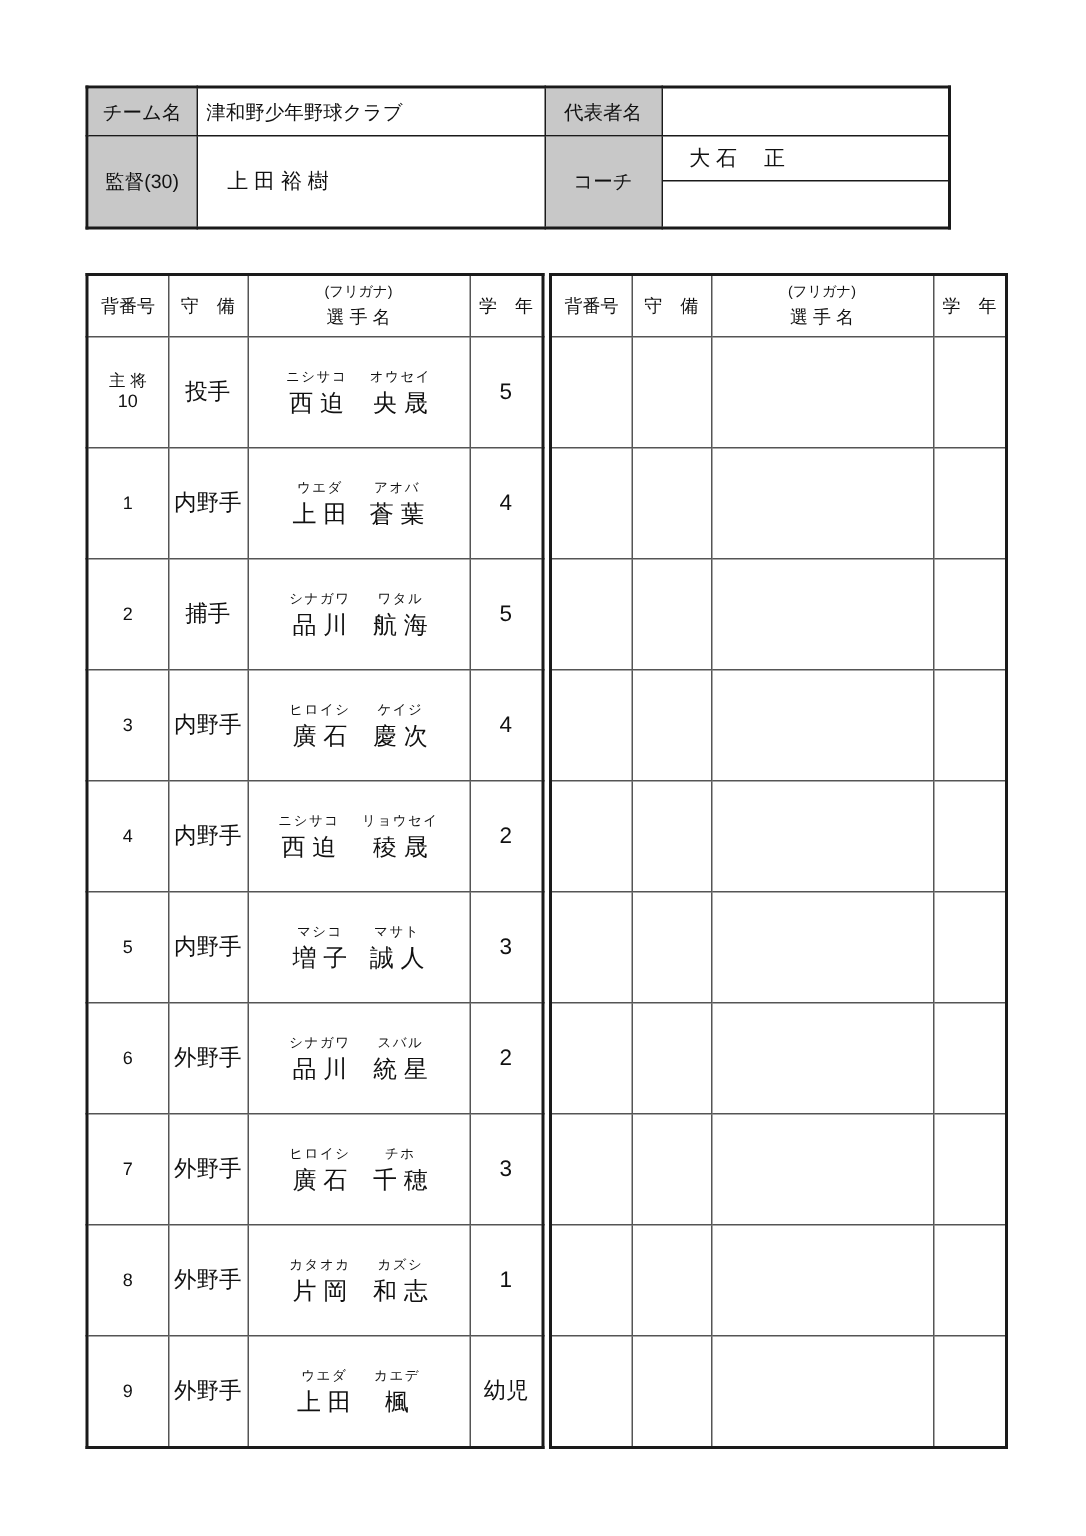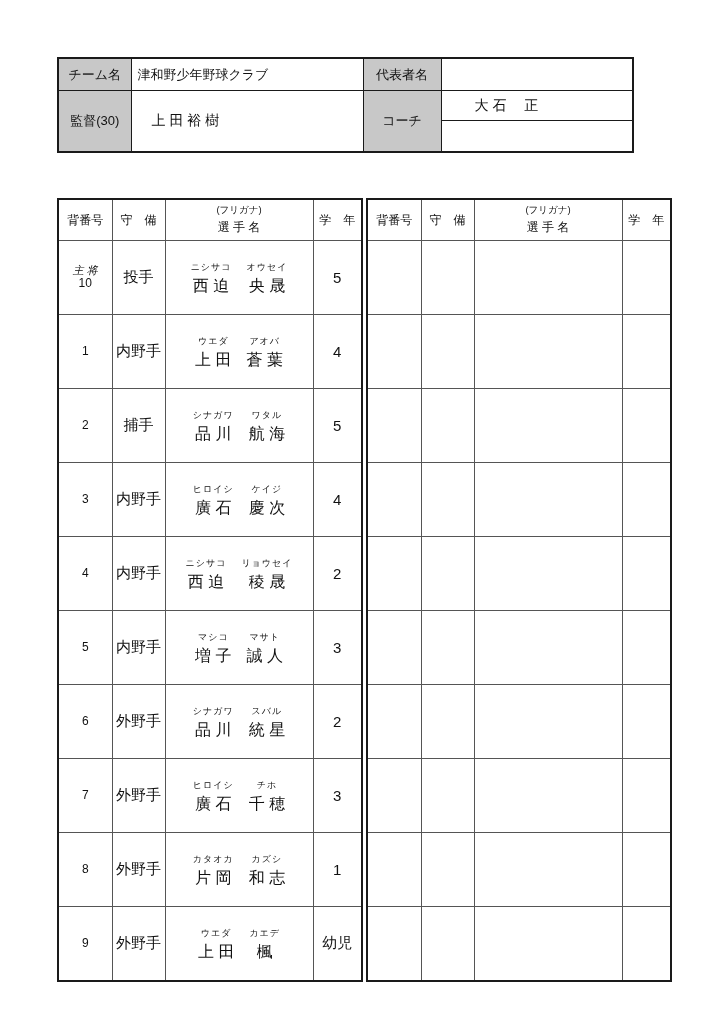--- a/index.html
+++ b/index.html
@@ -9,33 +9,33 @@
   
   table.info {position:absolute; left:57px; top:57px; width:577px;
               border-collapse:collapse; table-layout:fixed; border:2px solid #1a1a1a;}
   table.info td {border:1px solid #1a1a1a; padding:0; overflow:hidden;}
   .info .lbl {background:#c8c8c8; text-align:center; font-size:13px;}
   .info tr.r1 td {height:31px;}
   .info tr.r2 td {height:60px;}
   .info .val {padding-left:6px; font-size:13px; white-space:pre; text-align:left;}
   .info .val.big {font-size:14px; padding-left:20px;}
   .info td.coach-cell {padding:0; vertical-align:top;}
-  .coach-row {height:29px; line-height:29px; padding-left:33px; font-size:14px; white-space:pre;}
+  .coach-row {height:29px; line-height:29px; padding-left:18px; font-size:14px; white-space:pre;}
   .coach-row.second {border-top:1px solid #1a1a1a; height:30px; line-height:30px;}
 
   
-  .tables {position:absolute; left:57px; top:198px; display:flex; gap:3px;}
+  .tables {position:absolute; left:57px; top:182px; display:flex; gap:3px;}
   table.roster {border-collapse:collapse; table-layout:fixed; width:306px; border:2px solid #1a1a1a;}
   .roster th, .roster td {border:1px solid #555; padding:0; text-align:center;
                           vertical-align:middle; font-weight:normal; overflow:hidden;}
   .roster thead th {height:40px; font-size:12px; white-space:pre; background:#fff;}
   .roster tbody td {height:73px;}
   .col-num {width:54px;} .col-pos {width:53px;} .col-name {width:148px;} .col-grade {width:49px;}
   .furi-note {display:block; font-size:9.5px; margin-bottom:2px; font-weight:normal;}
-  .capt {font-size:11px; line-height:1.15; white-space:pre; min-height:0;font-style:italic;}
+  .capt {font-size:11px; line-height:1.15; white-space:pre; min-height:0;}
   .num  {font-size:12px; line-height:1.15;}
   .pos  {font-size:15px;}
   .name-wrap {display:flex; justify-content:center; align-items:flex-end; gap:15px;}
   .np   {display:flex; flex-direction:column; align-items:center;}
   .furi {font-size:9px; letter-spacing:1px; margin-bottom:3px; white-space:pre;}
   .kanji{font-size:16px; white-space:pre; line-height:1.1;}
   .grade{font-size:15px;}
 </style>
 </head>
 <body>

